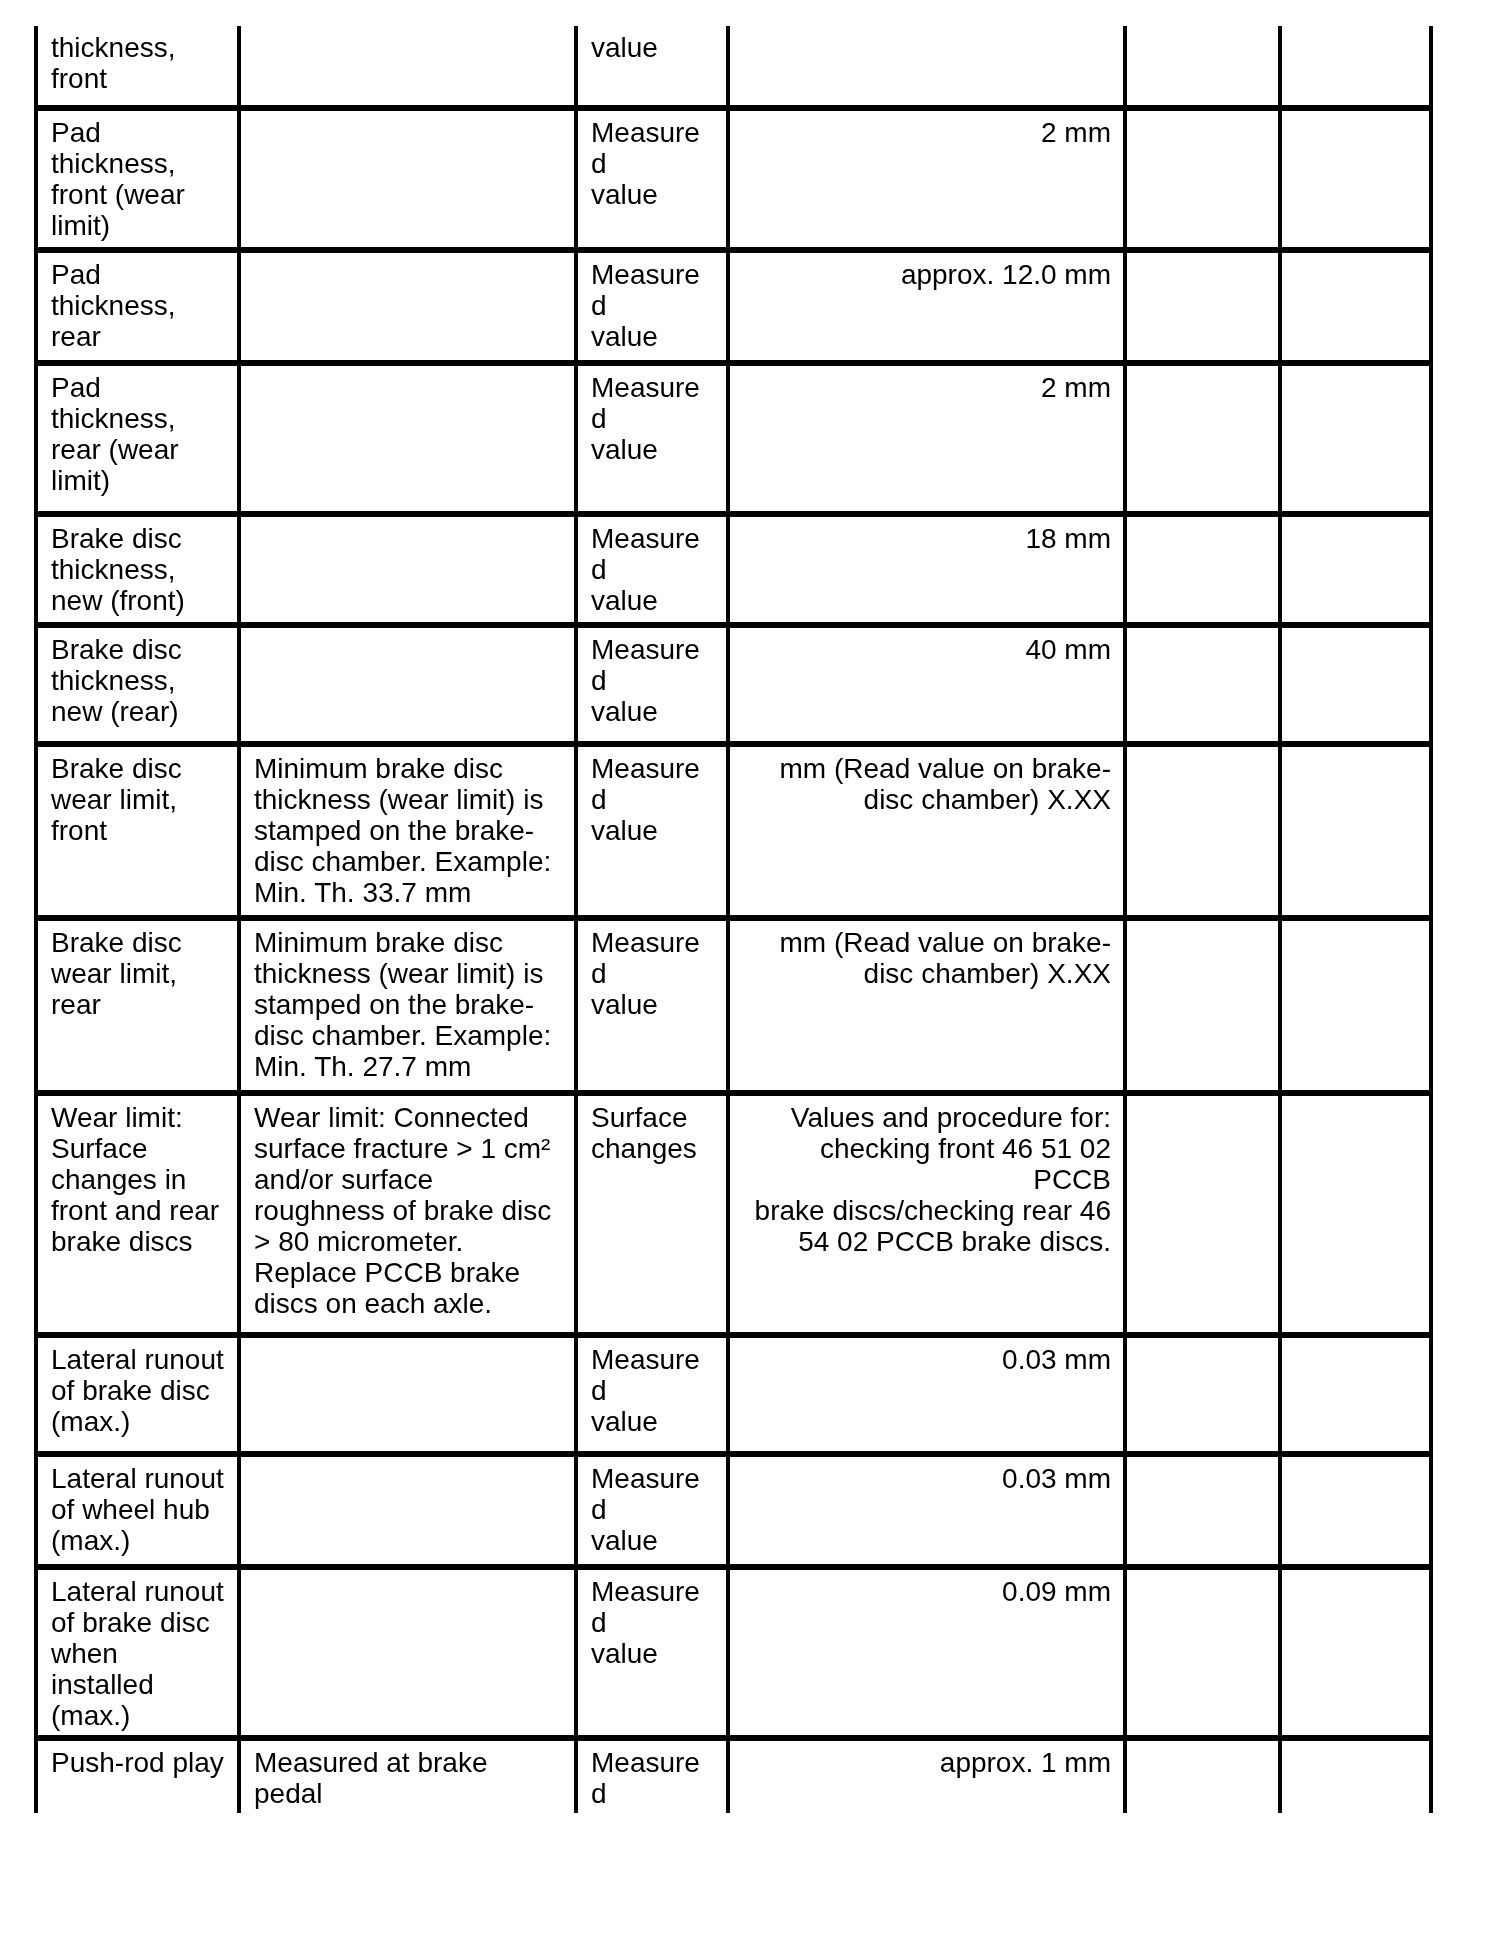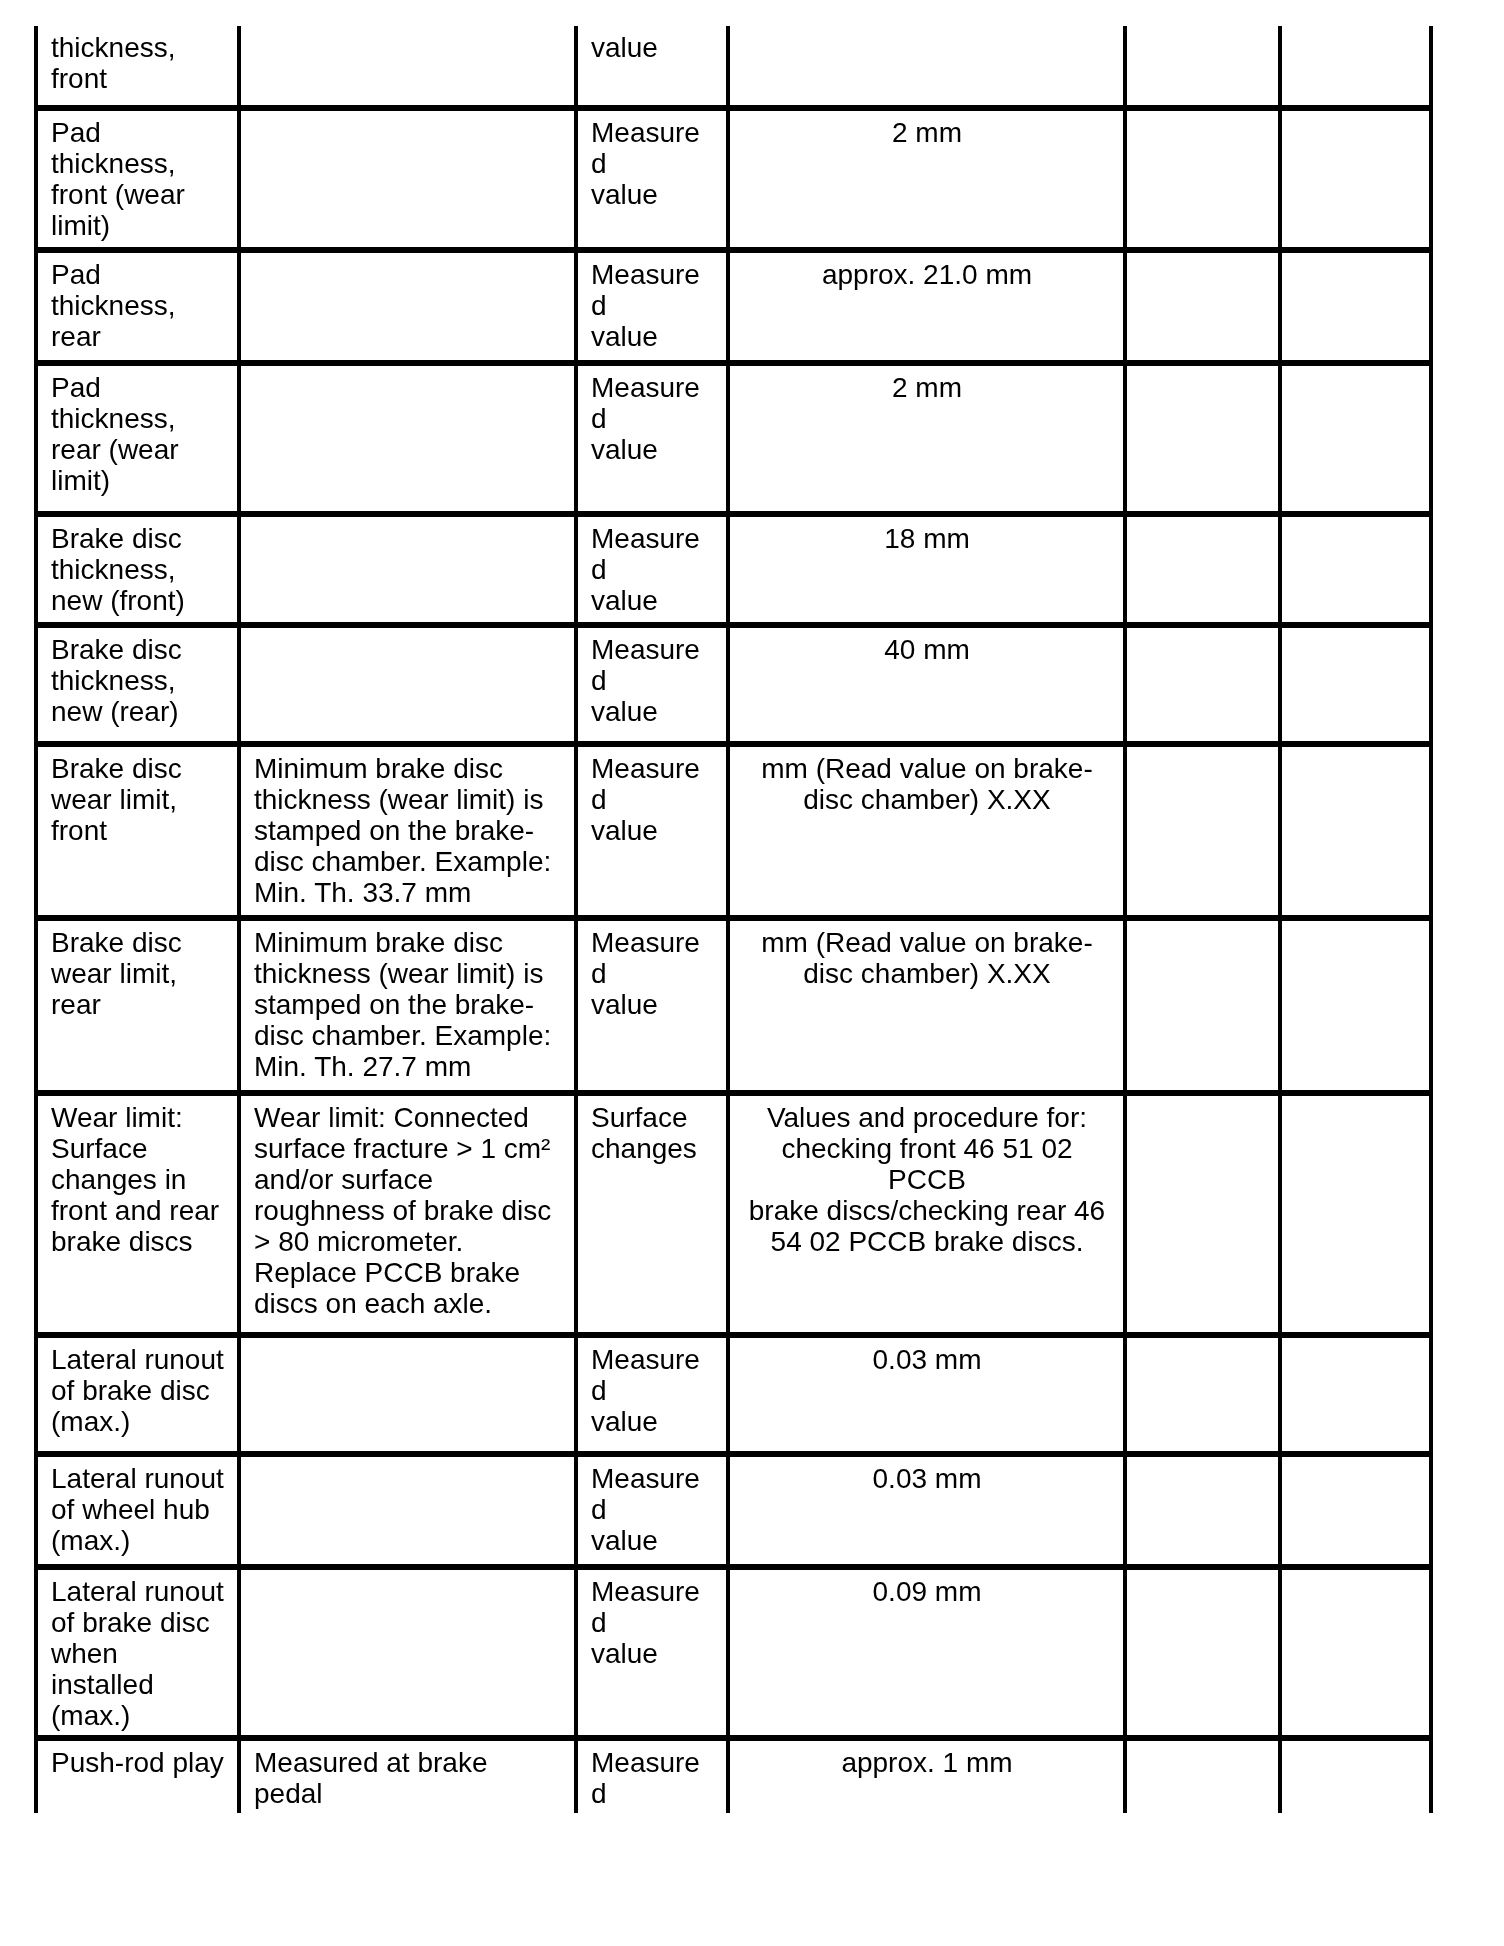--- a/index.html
+++ b/index.html
@@ -27,21 +27,21 @@
     border-top-width: 6px;
     border-bottom-width: 6px;
     vertical-align: top;
     padding: 6px 12px 4px 13px;
     white-space: pre-line;
     overflow: hidden;
     word-wrap: break-word;
   }
   tr.clip-top td { border-top: none; }
   tr.clip-bottom td { border-bottom: none; }
-  td.c-val { text-align: center; }
+  td.c-val { text-align: right; }
 </style>
 </head>
 <body>
 
 <div class="sheet">
   <table class="spec">
     <colgroup>
       <col style="width:203px">
         <col style="width:337px">
         <col style="width:152px">
@@ -71,21 +71,21 @@
         <td class="c-x5"></td>
         <td class="c-x6"></td>
       </tr>
       <tr style="height:113px">
         <td class="c-item">Pad
 thickness,
 rear</td>
         <td class="c-desc"></td>
         <td class="c-type">Measured
 value</td>
-        <td class="c-val">approx. 21.0 mm</td>
+        <td class="c-val">approx. 12.0 mm</td>
         <td class="c-x5"></td>
         <td class="c-x6"></td>
       </tr>
       <tr style="height:151px">
         <td class="c-item">Pad
 thickness,
 rear (wear
 limit)</td>
         <td class="c-desc"></td>
         <td class="c-type">Measured

